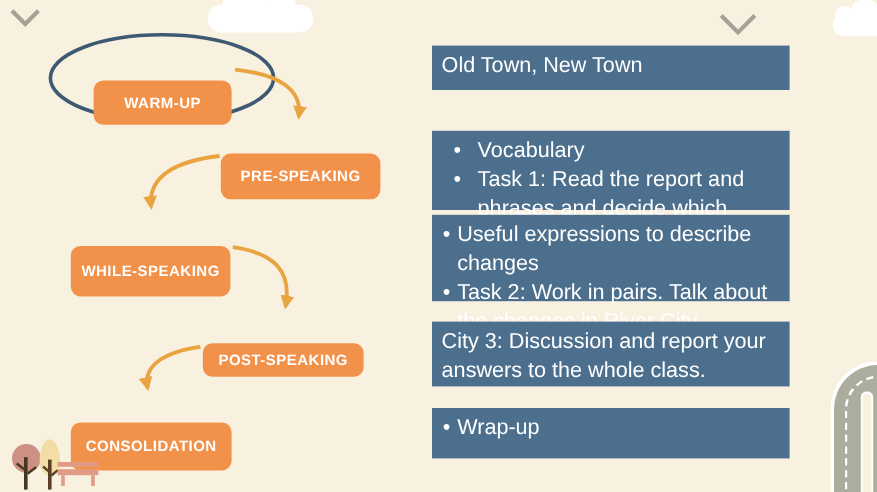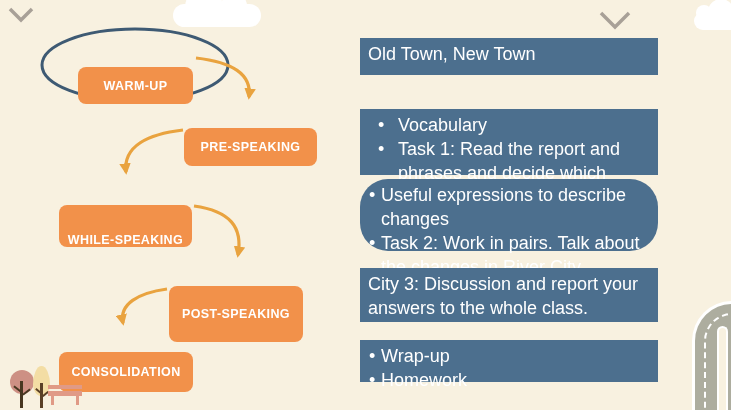--- a/index.html
+++ b/index.html
@@ -28,33 +28,33 @@
     font-weight:bold;
     font-size:12.5px;
     letter-spacing:.4px;
     border-radius:8px;
     display:flex;align-items:center;justify-content:center;
     text-align:center;
     margin-top:20px;
   }
   .stage.warmup{left:78px;top:47px;width:115px;height:37px;}
   .stage.pre{left:184px;top:108px;width:133px;height:38px;}
-  .stage.while{left:59px;top:185px;width:133px;height:42px;align-items:flex-end;}
-  .stage.post{left:169px;top:266px;width:134px;height:56px;}
+  .stage.while{left:59px;top:185px;width:133px;height:42px;}
+  .stage.post{left:169px;top:266px;width:134px;height:28px;}
   .stage.consol{left:59px;top:332px;width:134px;height:40px;}
   
   .panel{
     position:absolute;left:360px;width:298px;
     background:var(--panel);
     color:#fff;font-size:18px;line-height:1.33;
     padding:5px 8px 4px 8px;
   }
   .panel.p1{top:38px;height:37px;}
   .panel.p2{top:88px;height:66px;margin-top:21px;}
-  .panel.p3{top:179px;height:72px;border-radius:28px;}
+  .panel.p3{top:179px;height:72px;}
   .panel.p4{top:268px;height:54px;}
   .panel.p5{top:340px;height:42px;}
   .pline{position:relative;}
   .pline.bullet{padding-left:13px;}
   .pline.bullet::before{content:"•";position:absolute;left:1px;top:0;}
   .pline.bullet.wide{padding-left:30px;}
   .pline.bullet.wide::before{left:10px;}
   
   svg.overlay{position:absolute;left:0;top:0;pointer-events:none;}
   
@@ -141,21 +141,20 @@
 </div>
 <div class="panel p3">
   <div class="pline bullet">Useful expressions to describe changes</div>
   <div class="pline bullet">Task 2: Work in pairs. Talk about the changes in River City.</div>
 </div>
 <div class="panel p4">
   <div class="pline plain">City 3: Discussion and report your answers to the whole class.</div>
 </div>
 <div class="panel p5">
   <div class="pline bullet">Wrap-up</div>
-  <div class="pline bullet">Homework</div>
 </div>
 
 <div class="crown-round"></div>
 <div class="trunk1"></div>
 <div class="branch b1"></div>
 <div class="branch b2"></div>
 <div class="crown-leaf"></div>
 <div class="trunk2"></div>
 <div class="branch b3"></div>
 <div class="branch b4"></div>

